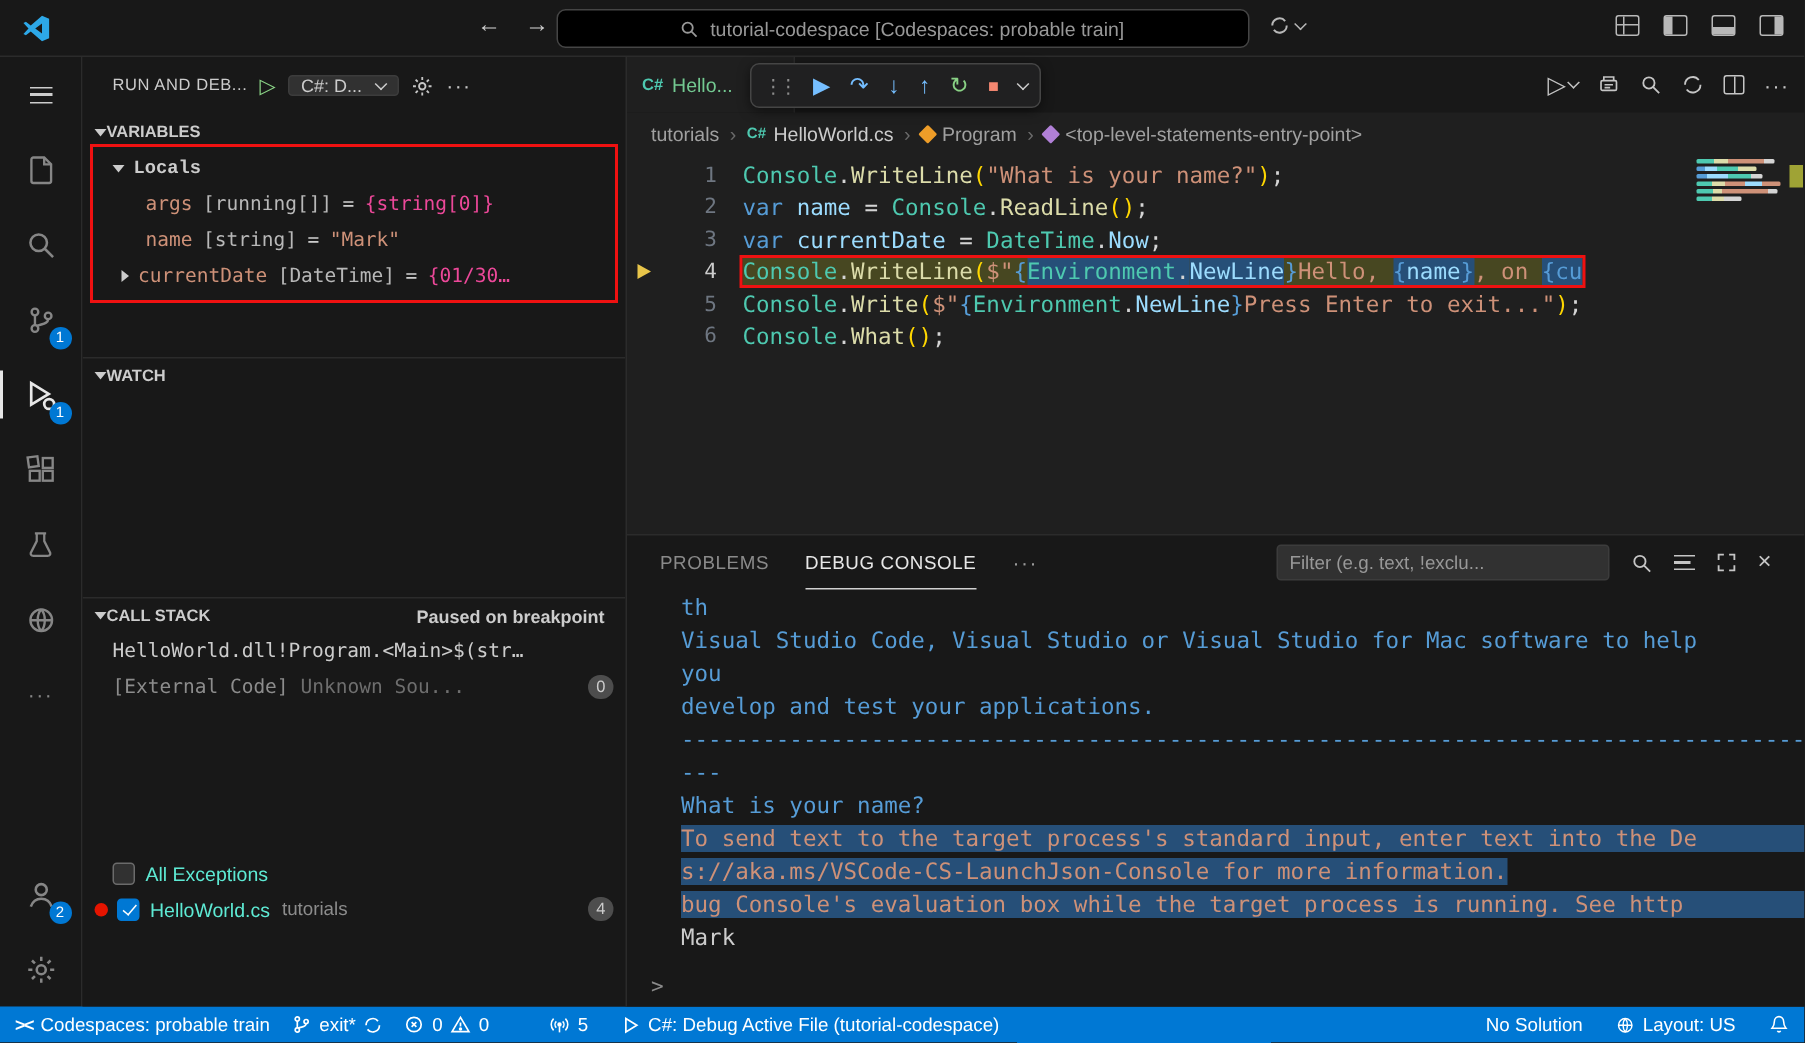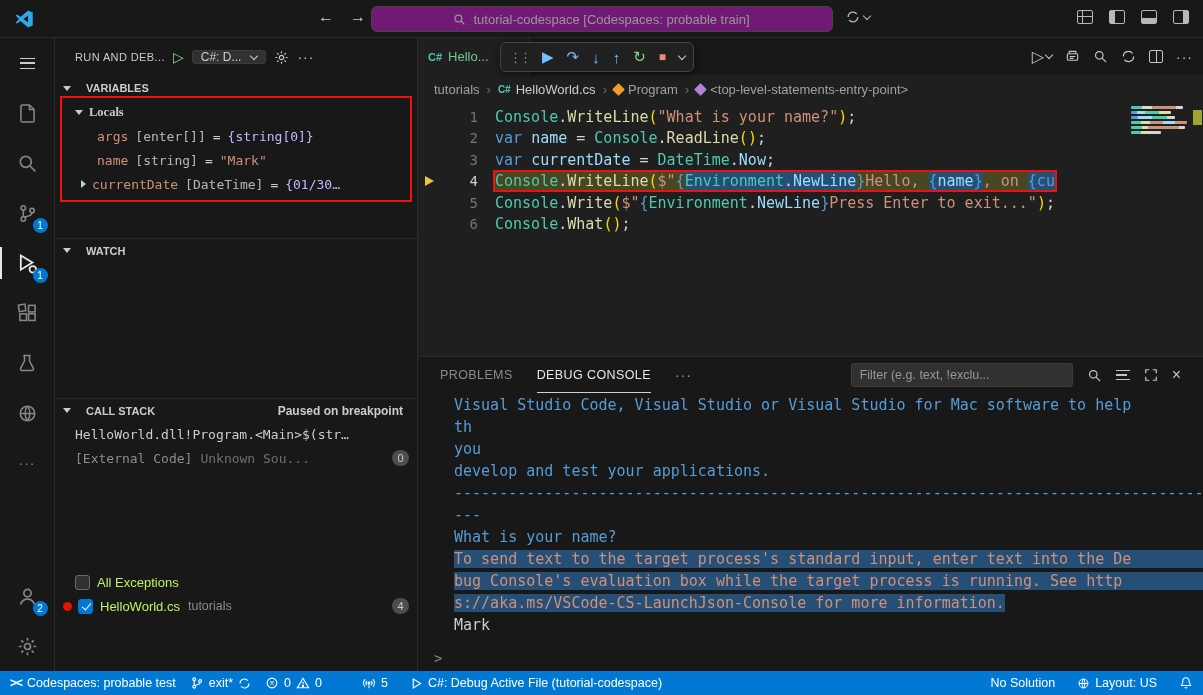--- a/index.html
+++ b/index.html
@@ -7,21 +7,21 @@
     font-family:"Liberation Sans",sans-serif;color:#cccccc;-webkit-font-smoothing:antialiased}
   .app{width:1203px;height:695px;display:flex;flex-direction:column}
   svg{display:block}
 
   
   .titlebar{height:38px;background:#181818;border-bottom:1px solid #2b2b2b;position:relative;flex:none}
   .vscode-logo{position:absolute;left:14px;top:9px}
   .nav-arrows{position:absolute;left:318px;top:8px;display:flex;gap:16px;font-size:16px;color:#cccccc}
   .nav-arrows span{cursor:pointer}
   .cmd-center{position:absolute;left:50%;top:6px;transform:translateX(-50%);width:462px;height:26px;
-    background:#701a75;border:1px solid #454545;border-radius:6px;display:flex;align-items:center;
+    background:#000000;border:1px solid #454545;border-radius:6px;display:flex;align-items:center;
     justify-content:center;gap:7px;color:#989898;font-size:13px}
   .tb-sync{position:absolute;left:calc(50% + 244px);top:10px;display:flex;align-items:center;gap:4px;color:#b8b8b8}
   .tb-right{position:absolute;right:14px;top:10px;display:flex;gap:16px;align-items:center}
   .sq{width:16px;height:14px;border:1.2px solid #b8b8b8;border-radius:2px;position:relative}
   .sq.grid::before{content:'';position:absolute;left:4px;top:0;bottom:0;width:1.2px;background:#b8b8b8}
   .sq.grid::after{content:'';position:absolute;left:0;right:0;top:5px;height:1.2px;background:#b8b8b8}
   .sq.fill-left::before{content:'';position:absolute;left:0;top:0;bottom:0;width:5px;background:#b8b8b8}
   .sq.fill-bottom::before{content:'';position:absolute;left:0;right:0;bottom:0;height:5px;background:#b8b8b8}
   .sq.fill-right::before{content:'';position:absolute;right:0;top:0;bottom:0;width:5px;background:#b8b8b8}
   .chev{width:6px;height:6px;border-right:1.4px solid currentColor;border-bottom:1.4px solid currentColor;
@@ -45,43 +45,43 @@
 
   
   .sidebar{width:363px;background:#181818;border-right:1px solid #2b2b2b;display:flex;flex-direction:column;
     flex:none;position:relative;font-size:13px;overflow:hidden}
   .sb-title-row{height:38px;display:flex;align-items:center;padding:0 8px 0 20px;gap:8px;flex:none}
   .sb-title{font-size:11px;color:#cccccc;letter-spacing:.4px;white-space:nowrap}
   .debug-start{color:#89d185;font-size:14px;cursor:pointer}
   .debug-select{height:14px;background:#313131;border:1px solid #3c3c3c;border-radius:3px;display:flex;
     align-items:center;gap:10px;padding:0 8px;font-size:12px;color:#cccccc;cursor:pointer}
   .sb-icon-btn{color:#c5c5c5;cursor:pointer;display:flex;align-items:center}
-  .sec-header{height:24px;display:flex;align-items:center;gap:15px;padding:0 8px;font-size:11px;font-weight:bold;
+  .sec-header{height:24px;display:flex;align-items:center;gap:0;padding:0 8px;font-size:11px;font-weight:bold;
     color:#cccccc;flex:none;cursor:pointer}
   .sec-header.bordered{border-top:1px solid #2b2b2b}
   .tri-down{width:0;height:0;border-left:4px solid transparent;border-right:4px solid transparent;
     border-top:5px solid #cccccc;display:inline-block}
   .tri-right{width:0;height:0;border-top:4px solid transparent;border-bottom:4px solid transparent;
     border-left:5px solid #cccccc;display:inline-block}
   .tree-row{height:24px;display:flex;align-items:center;padding:0 8px;flex:none;cursor:pointer;
     font-family:"DejaVu Sans Mono",monospace;font-size:13px;white-space:nowrap;overflow:hidden}
-  .tree-row .lbl{font-family:Liberation Serif, serif;font-weight:bold;font-size:12.5px}
+  .tree-row .lbl{font-family:Liberation Mono, monospace;font-weight:bold;font-size:12.5px}
   .ind1{padding-left:20px}.ind2{padding-left:42px}
   .vname{color:#ce9178}.vtype{color:#b8b8b8;margin-left:7px}.veq{color:#cccccc;margin-left:7px}
-  .vval{color:#c4b5fd;margin-left:7px}.vval.str{color:#ce9178}
+  .vval{color:#ec4899;margin-left:7px}.vval.str{color:#ce9178}
   .cs-frame{color:#cccccc}
   .cs-dim{color:#8c8c8c}.cs-dimmer{color:#6e6e6e;margin-left:8px}
   .row-badge{margin-left:auto;background:#4d4d4d;color:#cccccc;border-radius:9px;min-width:17px;height:16px;
     font-size:11px;display:flex;align-items:center;justify-content:center;font-family:"Liberation Sans",sans-serif;padding:0 4px}
   .paused{margin-left:auto;font-size:12px;font-weight:bold;color:#cccccc;padding-right:6px}
   .cb{width:15px;height:15px;border:1px solid #6b6b6b;border-radius:3px;background:#313131;flex:none;margin-right:7px}
   .cb.on{background:#0078d4;border-color:#0078d4;position:relative}
   .cb.on::after{content:'';position:absolute;left:4.5px;top:1.5px;width:4px;height:8px;border:solid #fff;
     border-width:0 1.8px 1.8px 0;transform:rotate(40deg)}
-  .bp-label{font-family:"Liberation Sans",sans-serif;font-size:13px;color:#bef264}
+  .bp-label{font-family:"Liberation Sans",sans-serif;font-size:13px;color:#5eead4}
   .bp-detail{color:#8c8c8c;margin-left:8px;font-family:"Liberation Sans",sans-serif;font-size:12.5px}
   .red-dot{width:9px;height:9px;border-radius:50%;background:#e51400;flex:none;margin-right:6px}
   .annot-box{position:absolute;border:2px solid #ee1111;pointer-events:none;z-index:30}
   .annot-sidebar{left:5px;top:58px;width:352px;height:106px}
   .spacer{flex:none}
 
   
   .editor-col{flex:1;display:flex;flex-direction:column;min-width:0;position:relative;background:#1f1f1f}
   .tabbar{height:37px;background:#181818;display:flex;align-items:stretch;flex:none;position:relative}
   .tab{width:112px;background:#1f1f1f;border-right:1px solid #2b2b2b;display:flex;align-items:center;
@@ -291,21 +291,21 @@
       <div class="sec-header">
         <span class="tri-down"></span>
         <span>VARIABLES</span>
       </div>
       <div class="tree-row ind1">
         <span class="tri-down" style="margin-right:6px"></span>
         <span class="lbl">Locals</span>
       </div>
       <div class="tree-row ind2">
         <span class="vname">args</span>
-        <span class="vtype">[enter[]]</span>
+        <span class="vtype">[running[]]</span>
         <span class="veq">=</span>
         <span class="vval">{string[0]}</span>
       </div>
       <div class="tree-row ind2">
         <span class="vname">name</span>
         <span class="vtype">[string]</span>
         <span class="veq">=</span>
         <span class="vval str">"Mark"</span>
       </div>
       <div class="tree-row" style="padding-left:26px">
@@ -451,43 +451,43 @@
             <span class="wrap-ic"></span>
             <span>
               <svg width="14" height="14" viewBox="0 0 16 16" fill="none" stroke="#c5c5c5" stroke-width="1.4">
                 <path d="M2 6V2h4M10 2h4v4M14 10v4h-4M6 14H2v-4"></path>
               </svg>
             </span>
             <span class="close-x">×</span>
           </div>
         </div>
         <div class="console">
+            <div class="conline"><span class="ct-info">th</span></div>
             <div class="conline"><span class="ct-info">Visual Studio Code, Visual Studio or Visual Studio for Mac software to help</span></div>
-            <div class="conline"><span class="ct-info">th</span></div>
             <div class="conline"><span class="ct-info">you</span></div>
             <div class="conline"><span class="ct-info">develop and test your applications.</span></div>
             <div class="conline"><span class="ct-info">----------------------------------------------------------------------------------------------------</span></div>
             <div class="conline"><span class="ct-info">---</span></div>
             <div class="conline"><span class="ct-info">What is your name?</span></div>
             <div class="conline"><span class="ct-sel full">To send text to the target process's standard input, enter text into the De</span></div>
+            <div class="conline"><span class="ct-sel">s://aka.ms/VSCode-CS-LaunchJson-Console for more information.</span></div>
             <div class="conline"><span class="ct-sel full">bug Console's evaluation box while the target process is running. See http</span></div>
-            <div class="conline"><span class="ct-sel">s://aka.ms/VSCode-CS-LaunchJson-Console for more information.</span></div>
             <div class="conline"><span class="ct-out">Mark</span></div>
           </div>
         <div class="console-input">
           <span>&gt;</span>
         </div>
       </div>
     </div>
   </div>
 
   <div class="statusbar">
     <span class="sb-item">
       <span class="remote-glyph">&gt;&lt;</span>
-      <span>Codespaces: probable test</span>
+      <span>Codespaces: probable train</span>
     </span>
     <span class="sb-item">
       <svg width="14" height="14" viewBox="0 0 16 16" fill="none" stroke="#fff" stroke-width="1.3">
         <circle cx="4.8" cy="3.8" r="1.6"></circle>
           <circle cx="4.8" cy="12.2" r="1.6"></circle>
           <circle cx="11.5" cy="5.8" r="1.6"></circle>
         <path d="M4.8 5.4v5.2M11.5 7.4c0 2.4-3.4 2.2-6 3.4"></path>
       </svg>
       <span>exit*</span>
       <svg width="13" height="13" viewBox="0 0 16 16" fill="none" stroke="#fff" stroke-width="1.4">

